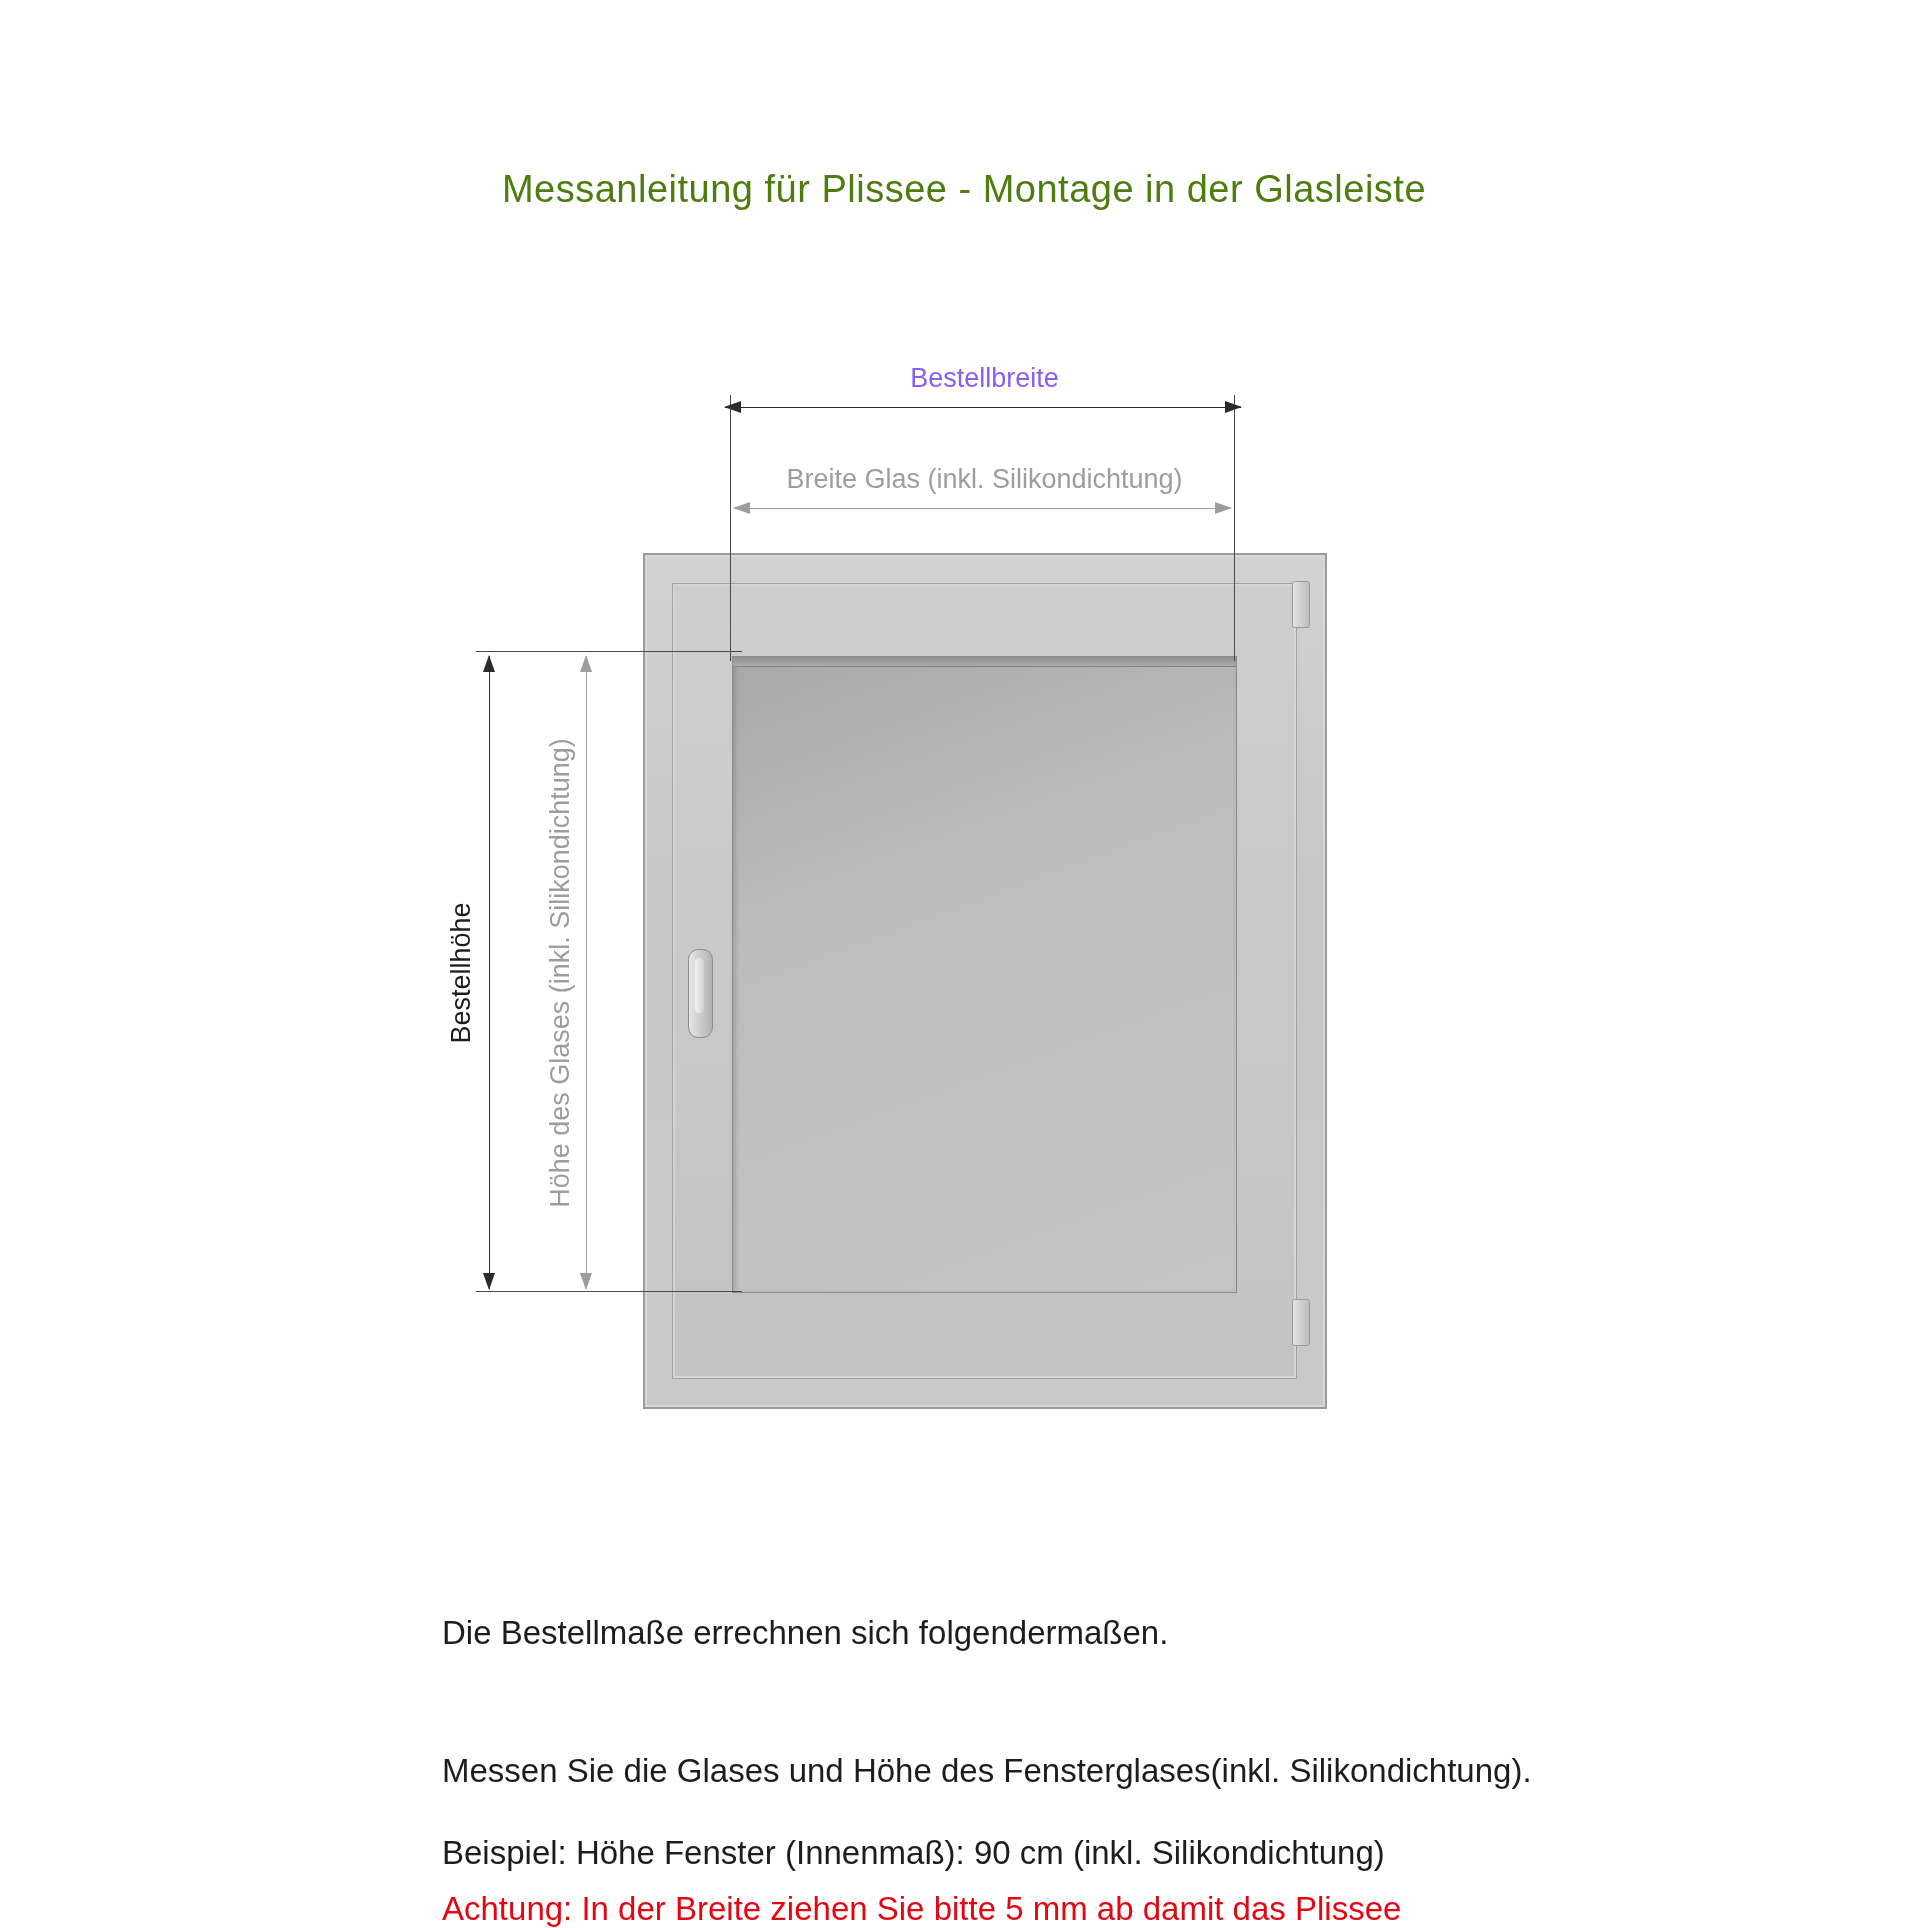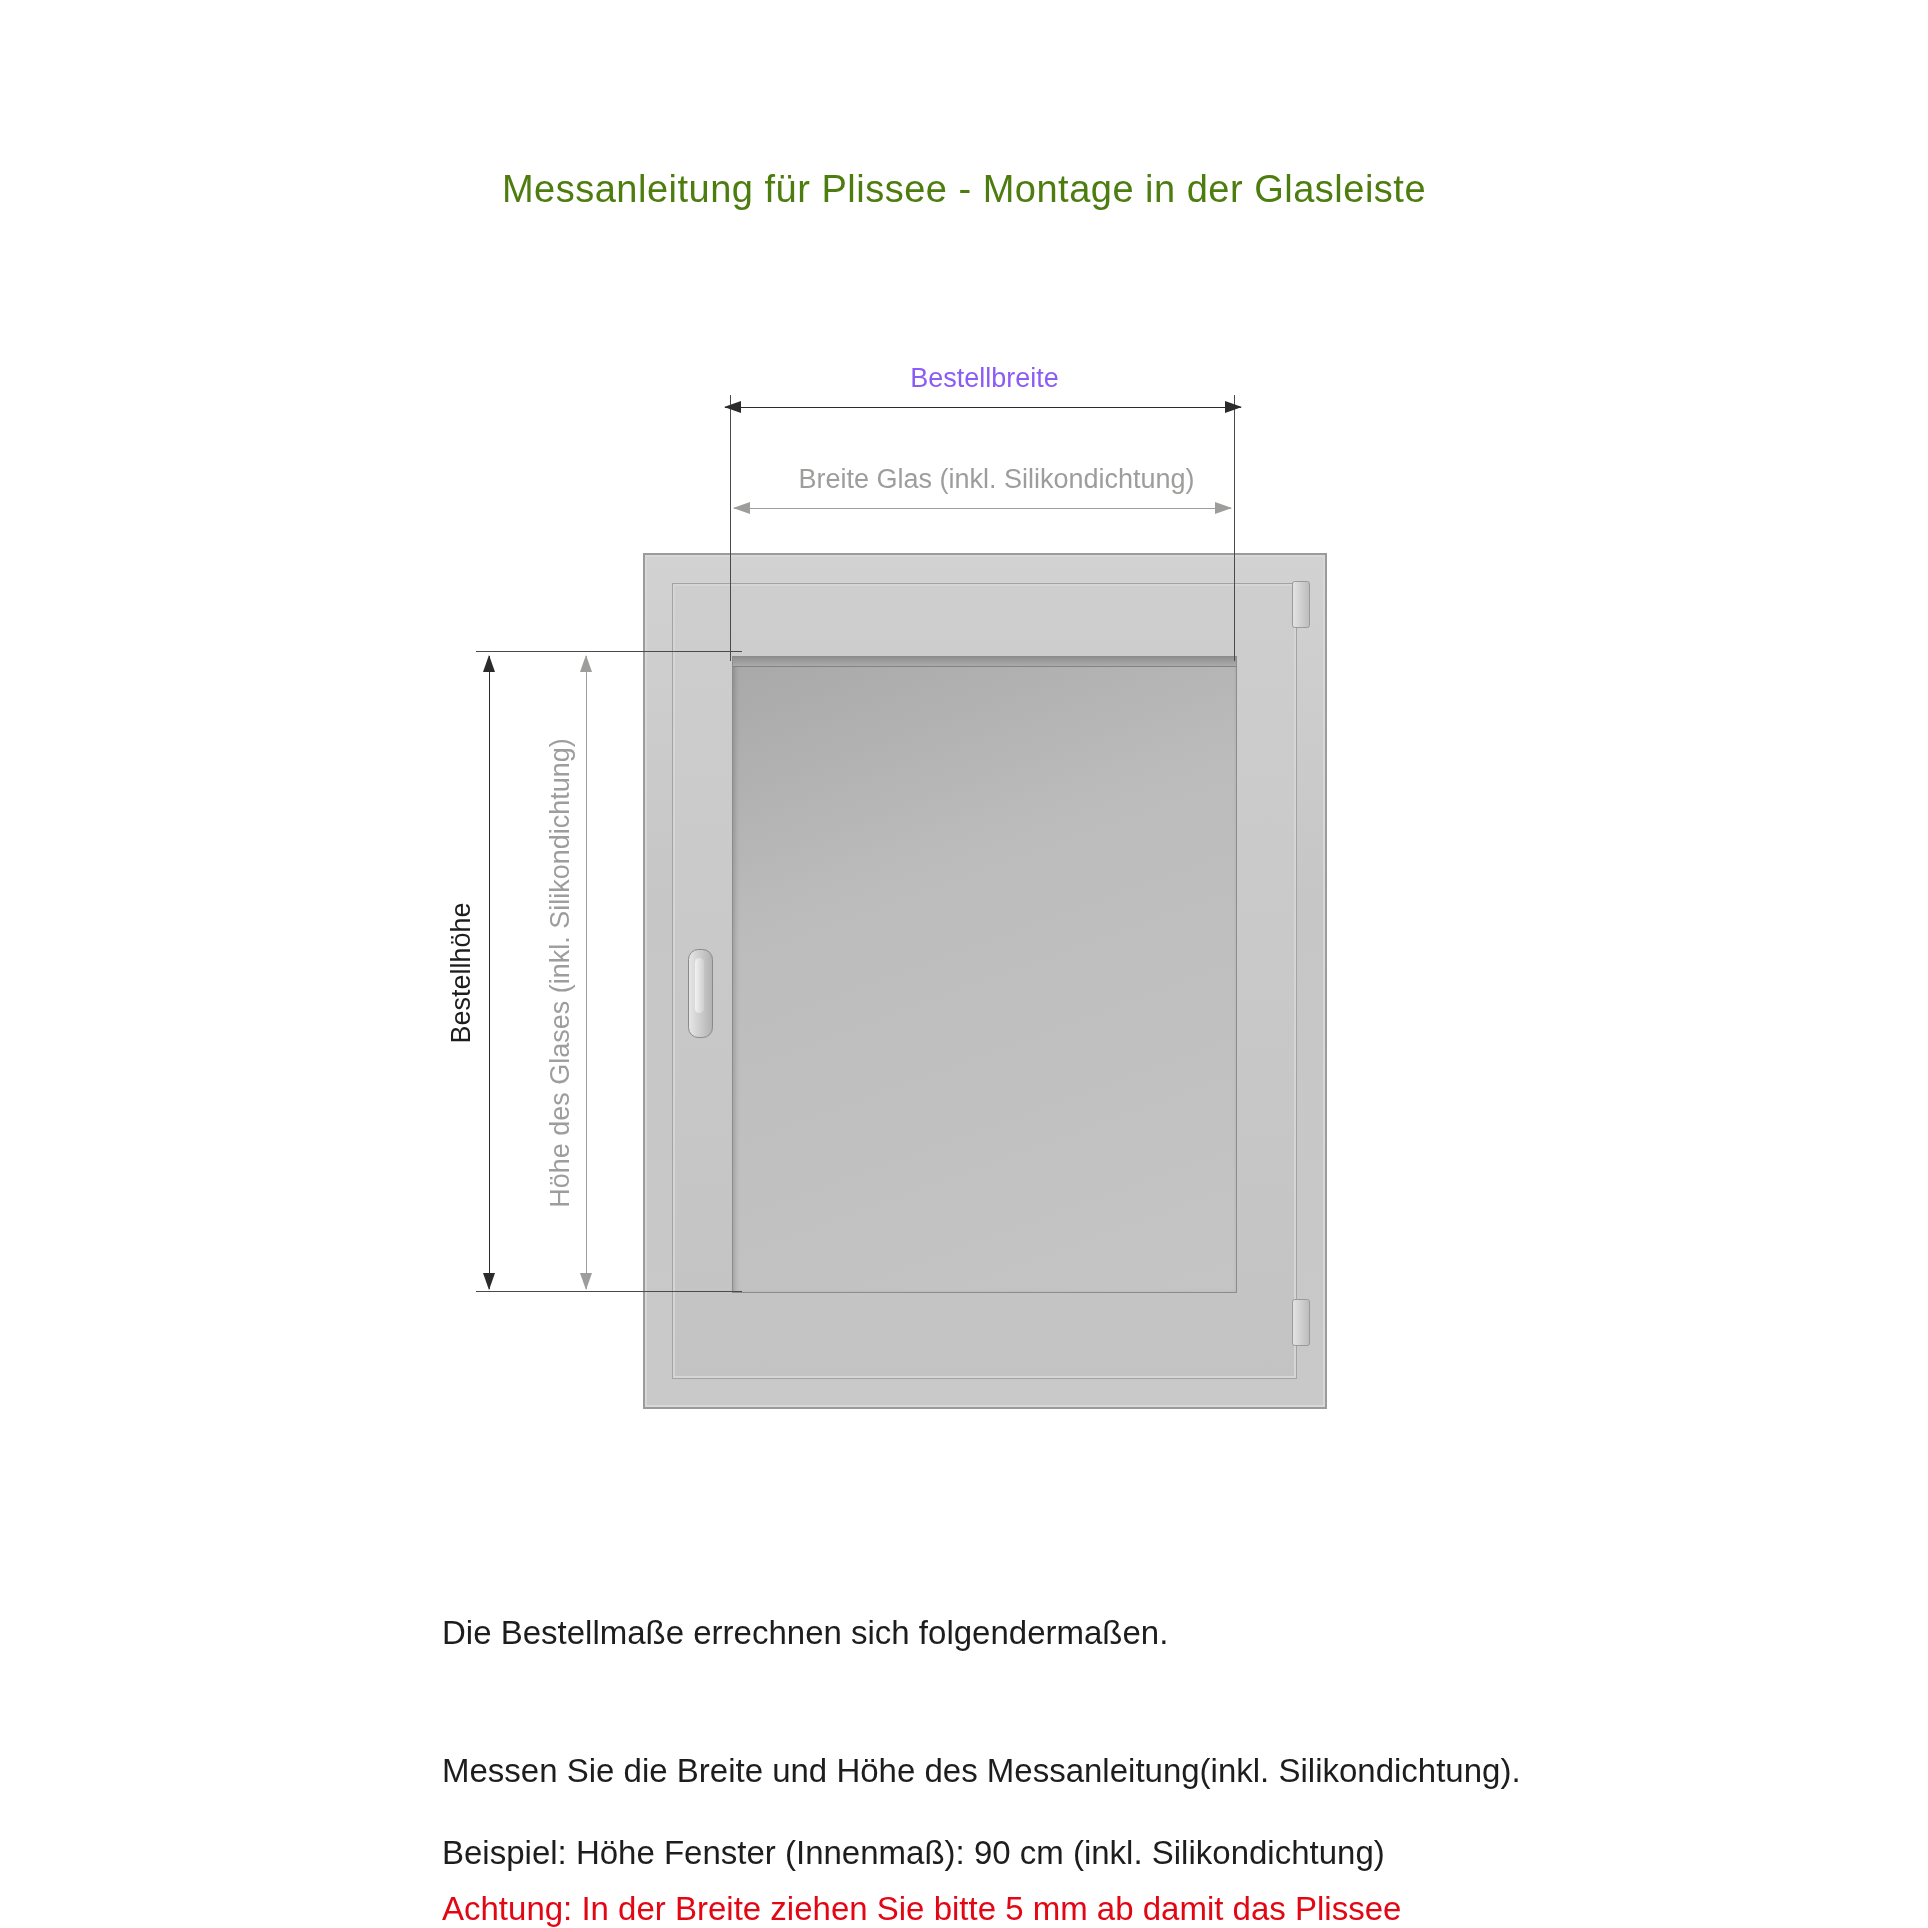--- a/index.html
+++ b/index.html
@@ -162,32 +162,32 @@
   <div class="hinge" style="top:1299px;"></div>
 
   <div class="ext-v" style="left:730px; top:395px; height:266px;"></div>
   <div class="ext-v" style="left:1234px; top:395px; height:266px;"></div>
   <div class="ext-h" style="left:476px; top:651px; width:266px;"></div>
   <div class="ext-h" style="left:476px; top:1291px; width:266px;"></div>
 
   <div class="mlabel" style="left:732px; top:363px; width:505px;">Bestellbreite</div>
   <div class="arrow-h c-black" style="left:725px; top:407px; width:516px;"></div>
 
-  <div class="mlabel gray" style="left:732px; top:464px; width:505px;margin-left:12px;">Breite Glas (inkl. Silikondichtung)</div>
+  <div class="mlabel gray" style="left:732px; top:464px; width:505px;">Breite Glas (inkl. Silikondichtung)</div>
   <div class="arrow-h c-gray" style="left:734px; top:508px; width:497px;"></div>
 
   <div class="arrow-v c-black" style="left:489px; top:656px; height:633px;"></div>
   <div class="vlabel" style="left:461px; top:973px;">Bestellhöhe</div>
 
   <div class="arrow-v c-gray" style="left:586px; top:656px; height:633px;"></div>
   <div class="vlabel gray" style="left:560px; top:973px;">Höhe des Glases (inkl. Silikondichtung)</div>
 
   <div class="textblock" style="top:1518px;">
     <div>Die Bestellmaße errechnen sich folgendermaßen.</div>
-    <div>Messen Sie die Breite und Höhe des Messanleitung(inkl. Silikondichtung).</div>
+    <div>Messen Sie die Glases und Höhe des Fensterglases(inkl. Silikondichtung).</div>
     <div class="warning">Achtung: In der Breite ziehen Sie bitte 5 mm ab damit das Plissee</div>
     
   </div>
 
   <div class="textblock" style="top:1738px;">
     <div>Beispiel: Höhe Fenster (Innenmaß): 90 cm (inkl. Silikondichtung)</div>
     
     
   </div>
 

